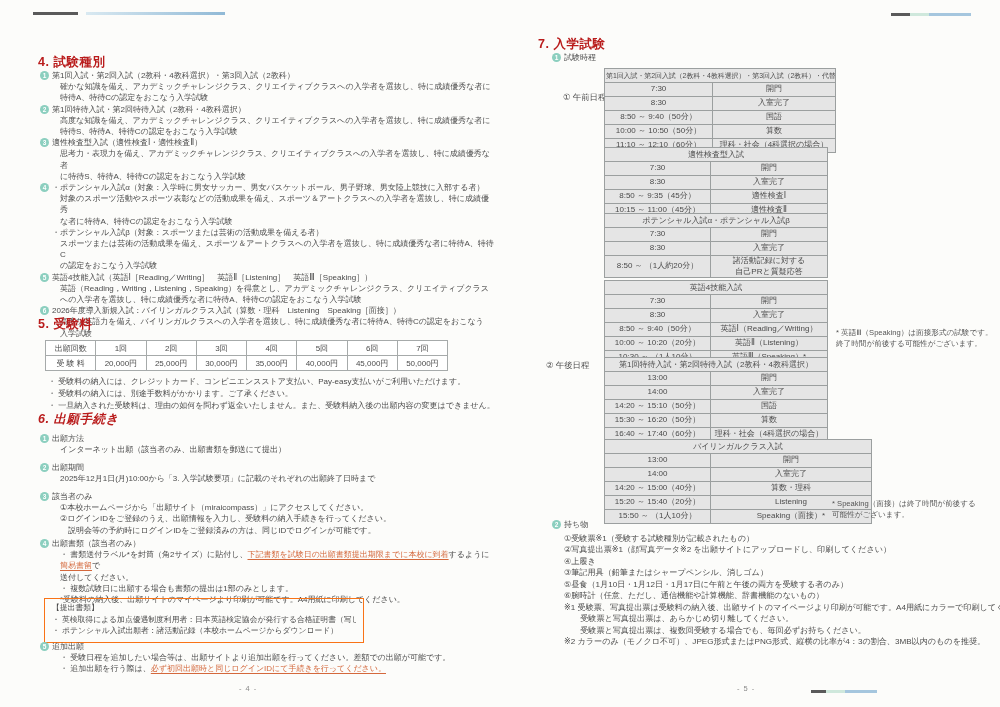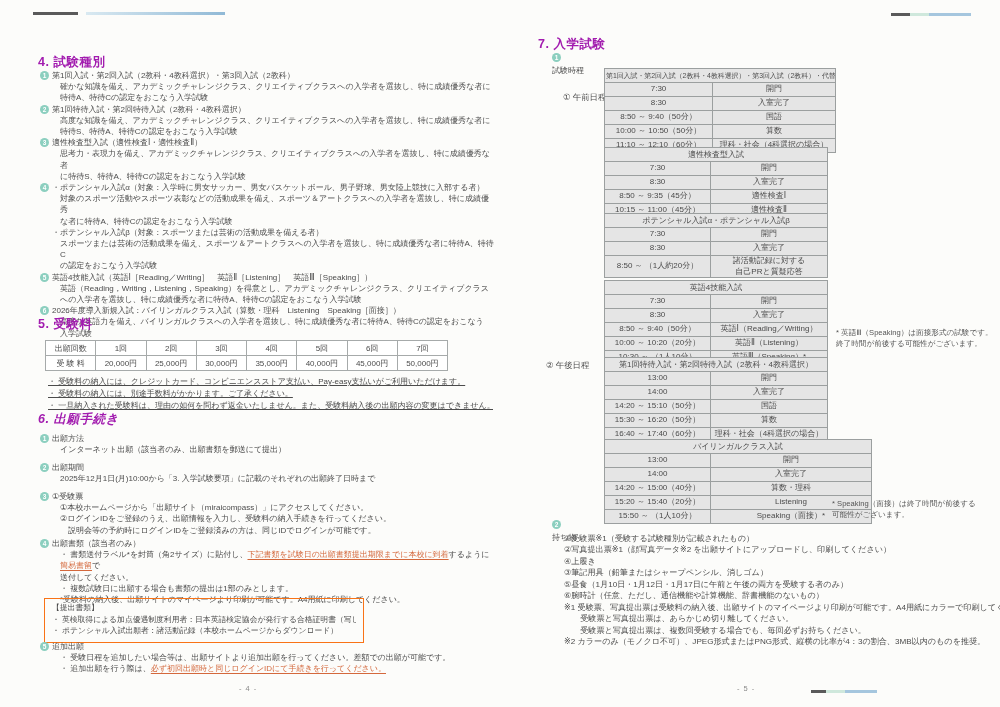--- a/index.html
+++ b/index.html
@@ -1,34 +1,34 @@
 <!DOCTYPE html>
 <html><head>
 <meta charset="utf-8">
 <style>
   html,body{margin:0;padding:0;background:#e9e9e7;}
   .sheet{position:relative;width:1000px;height:707px;background:#fcfcfa;overflow:hidden;
          font-family:"Liberation Sans","DejaVu Sans",sans-serif;color:#4b4b4b;}
-  .abs{position:absolute;flex-direction:column;}
-  .h1{position:absolute;font-size:12.5px;font-weight:bold;color:#a21caf;letter-spacing:.5px;white-space:nowrap;}
+  .abs{position:absolute;}
+  .h1{position:absolute;font-size:12.5px;font-weight:bold;color:#b91c1c;letter-spacing:.5px;white-space:nowrap;}
   
   .bullet{display:inline-block;width:9px;height:9px;border-radius:50%;background:#8ccfbf;color:#fff;
           font-size:6.5px;line-height:9px;text-align:center;font-weight:bold;flex:none;margin-top:1px;}
   .num-item{display:flex;gap:3px;}
   .itm-title{font-size:8px;line-height:11.2px;white-space:pre-line;}
   .itm-body{font-size:8px;line-height:11.2px;white-space:pre-line;padding-left:8px;}
   
   .s4-list{position:absolute;left:40px;top:70px;width:455px;}
   .s4-list .num-item{margin-bottom:0;}
   
   .fee{position:absolute;left:45px;top:340px;width:403px;border-collapse:collapse;table-layout:fixed;background:#fff;}
   .fee td{border:1px solid #a6aaaa;font-size:8px;height:14px;text-align:center;padding:0 1px;
           overflow:hidden;white-space:nowrap;color:#4b4b4b;}
   .notes-block{position:absolute;font-size:8px;line-height:12px;}
-  .notes-block div{white-space:nowrap;overflow:hidden;text-decoration:underline;}
+  .notes-block div{white-space:nowrap;overflow:hidden;}
   
   .s6-item{position:absolute;left:40px;width:452px;}
   .hl{color:#d4683c;text-decoration:underline;text-underline-offset:2px;text-align:right;}
   .docbox{position:absolute;left:44px;top:598px;width:304px;border:1px solid #f97316;padding:3px 7px 5px 7px;}
   .docbox div{font-size:7.8px;line-height:11.5px;white-space:nowrap;overflow:hidden;}
   
   .sched{position:absolute;left:604px;border-collapse:collapse;table-layout:fixed;background:#e5e5e5;}
   .sched th{border:1px solid #9b9f9f;font-weight:normal;font-size:8px;height:13px;padding:0 1px;
             text-align:center;overflow:hidden;white-space:nowrap;color:#4b4b4b;}
   .sched.small-head th{font-size:6.9px;}
@@ -157,21 +157,21 @@
     <span class="bullet">2</span>
     <div>
         <div class="itm-title">出願期間</div>
          <div class="itm-body">2025年12月1日(月)10:00から「3. 入学試験要項」に記載のそれぞれの出願終了日時まで</div>
       </div>
   </div>
 
   <div class="s6-item num-item" style="top:491px;">
     <span class="bullet">3</span>
     <div>
-        <div class="itm-title">①受験票</div>
+        <div class="itm-title">該当者のみ</div>
          <div class="itm-body">①本校ホームページから「出願サイト（miraicompass）」にアクセスしてください。</div>
          <div class="itm-body">②ログインIDをご登録のうえ、出願情報を入力し、受験料の納入手続きを行ってください。</div>
          <div class="itm-body">　説明会等の予約時にログインIDをご登録済みの方は、同じIDでログインが可能です。</div>
       </div>
   </div>
 
   <div class="s6-item num-item" style="top:538px;">
     <span class="bullet">4</span>
     <div>
         <div class="itm-title">出願書類（該当者のみ）</div>

